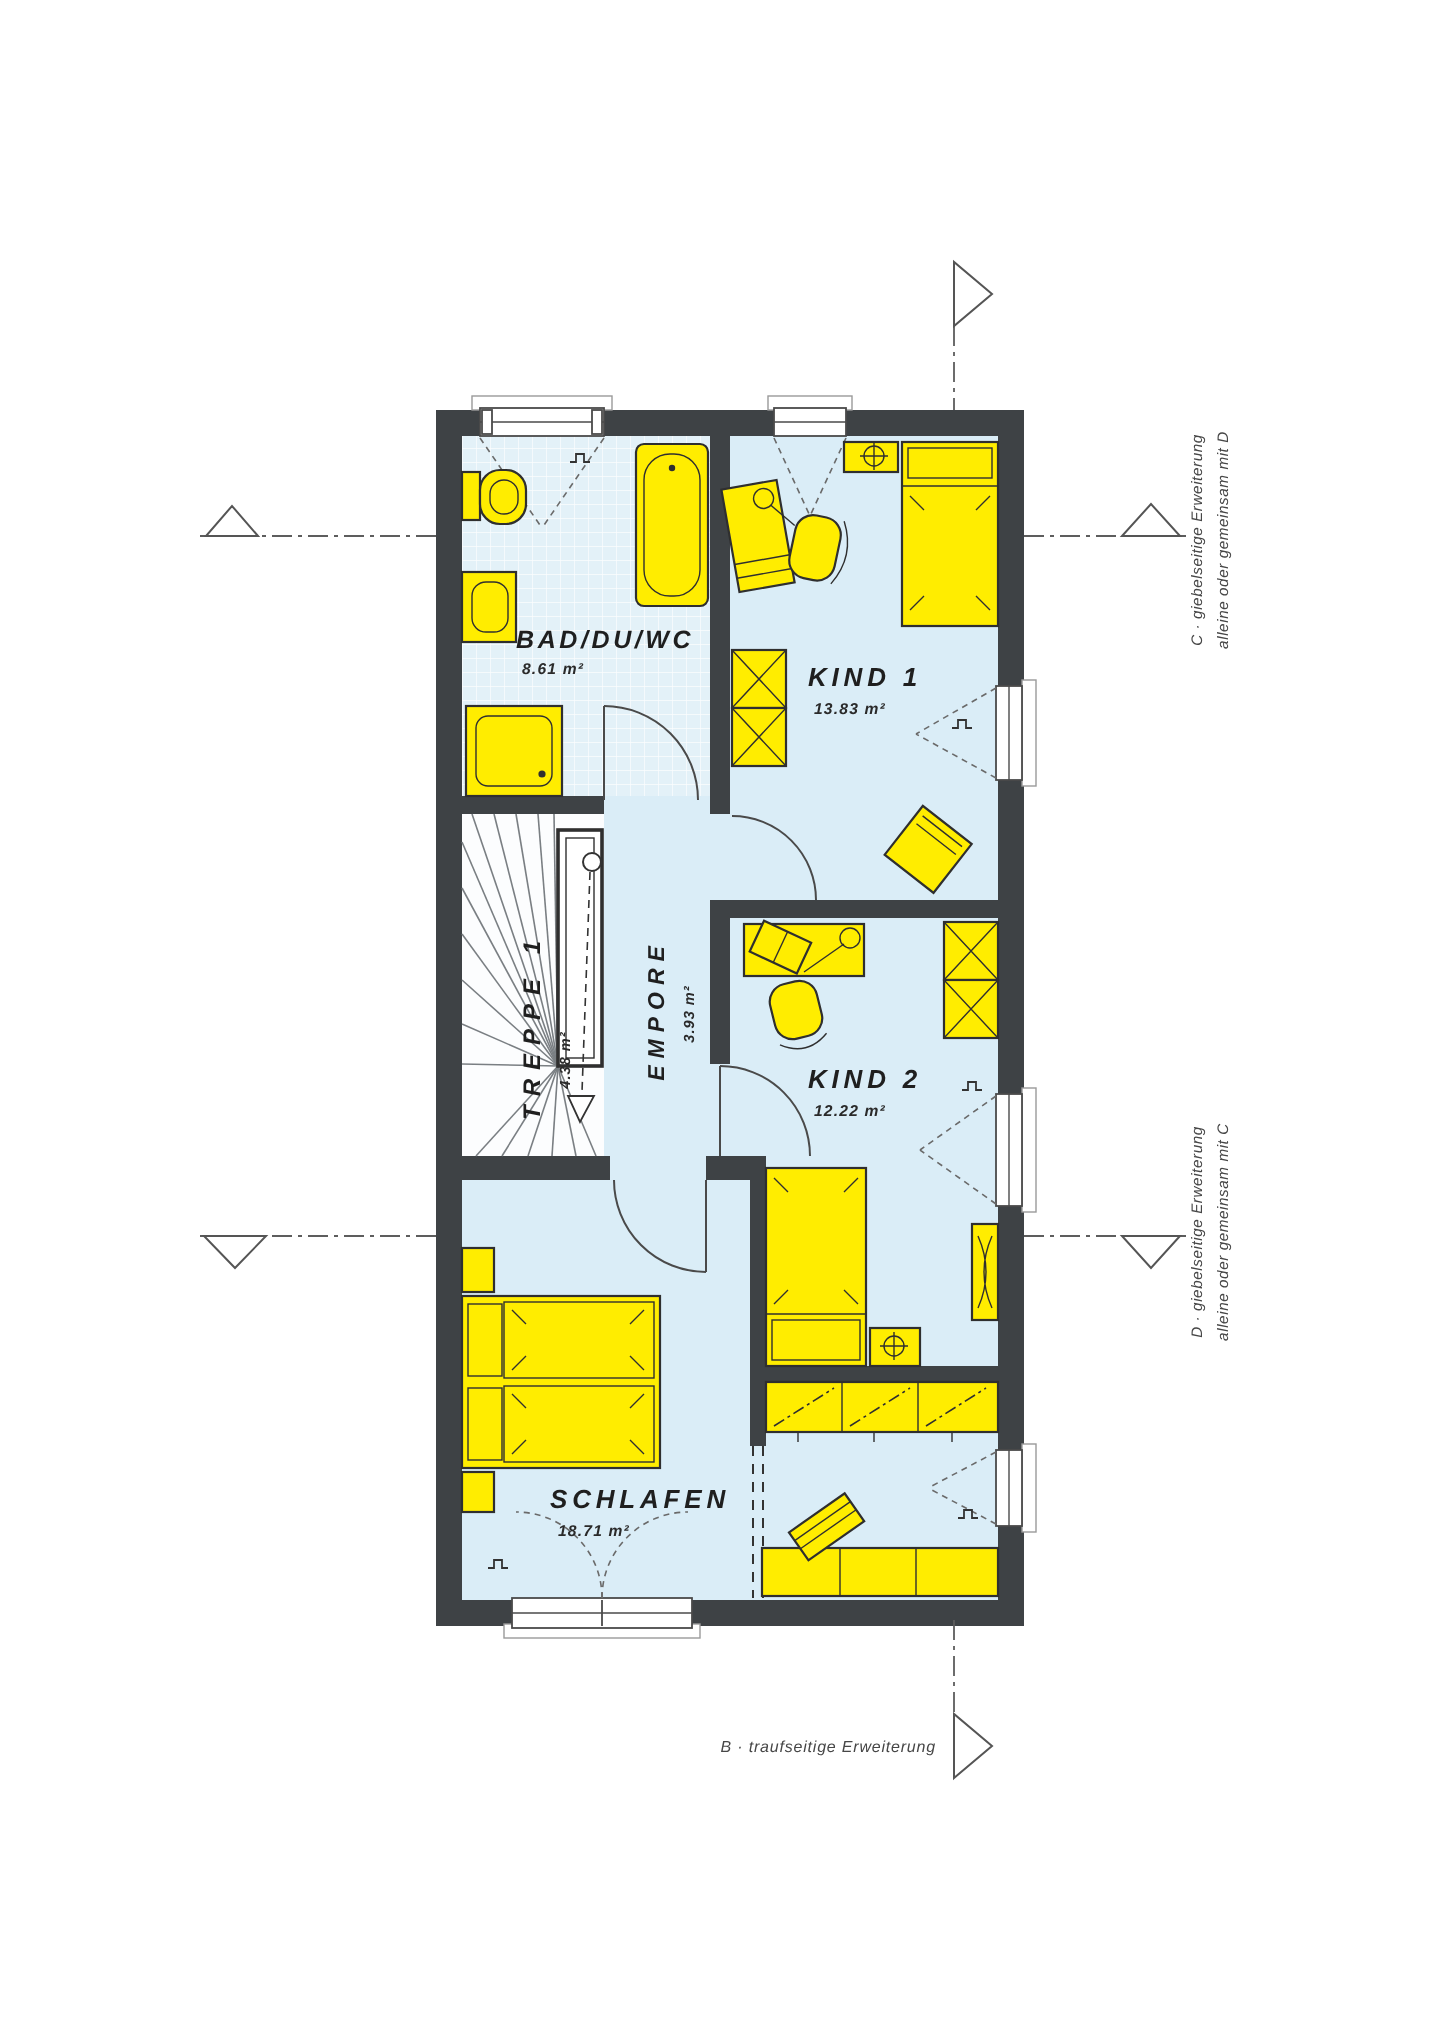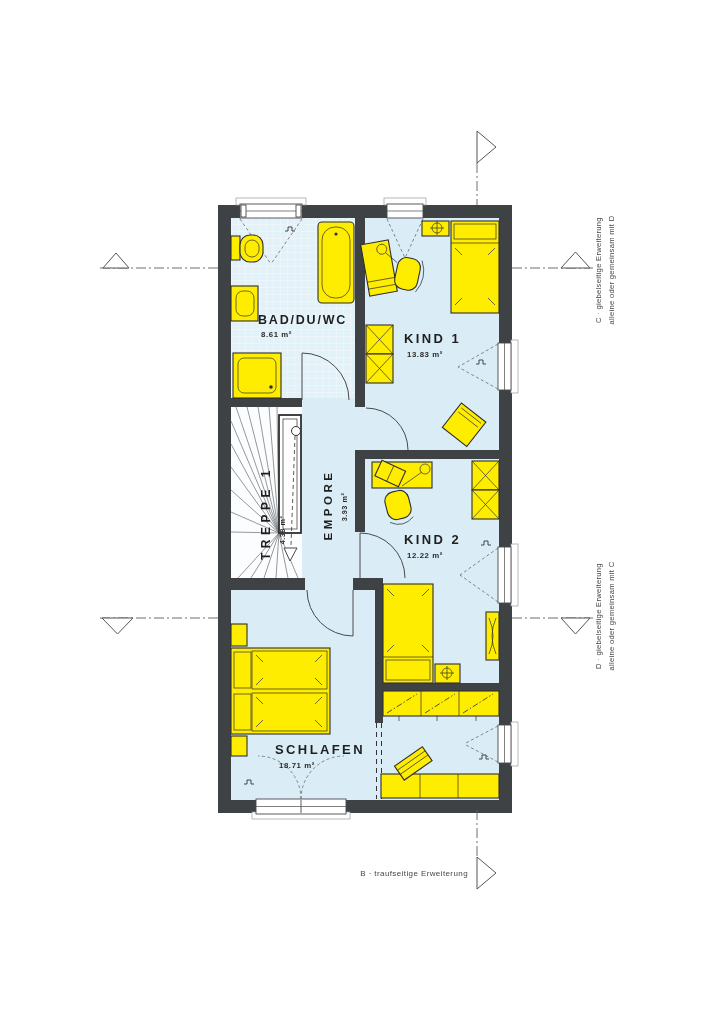--- a/index.html
+++ b/index.html
@@ -1,17 +1,17 @@
 <!DOCTYPE html>
 <html><head>
 <meta charset="utf-8">
 <style>
   html,body{margin:0;padding:0;background:#ffffff;}
   .canvas{position:relative;width:720px;height:1018px;background:#fff;overflow:hidden;
-          font-family:"Liberation Sans", sans-serif;}
+          font-family:"Liberation Sans", sans-serif;font-style:italic;}
   svg text{font-family:"Liberation Sans", sans-serif;}
   .room-label{font-weight:bold;fill:#1f1f1f;}
   .area-label{font-weight:bold;fill:#2a2a2a;}
   .anno{fill:#474747;}
   .fy{fill:#ffed00;stroke:#2f2f2f;stroke-width:1.1;}
   .fl{stroke:#2f2f2f;stroke-width:0.7;fill:none;}
   .door{stroke:#4a4a4a;stroke-width:1;fill:none;}
   .dashv{stroke:#6a6a6a;stroke-width:0.8;fill:none;stroke-dasharray:3 2.5;}
   .dashdot{stroke:#5d5d5d;stroke-width:0.9;fill:none;stroke-dasharray:10 3 2 3;}
   .tri{fill:#ffffff;stroke:#555;stroke-width:1;}

